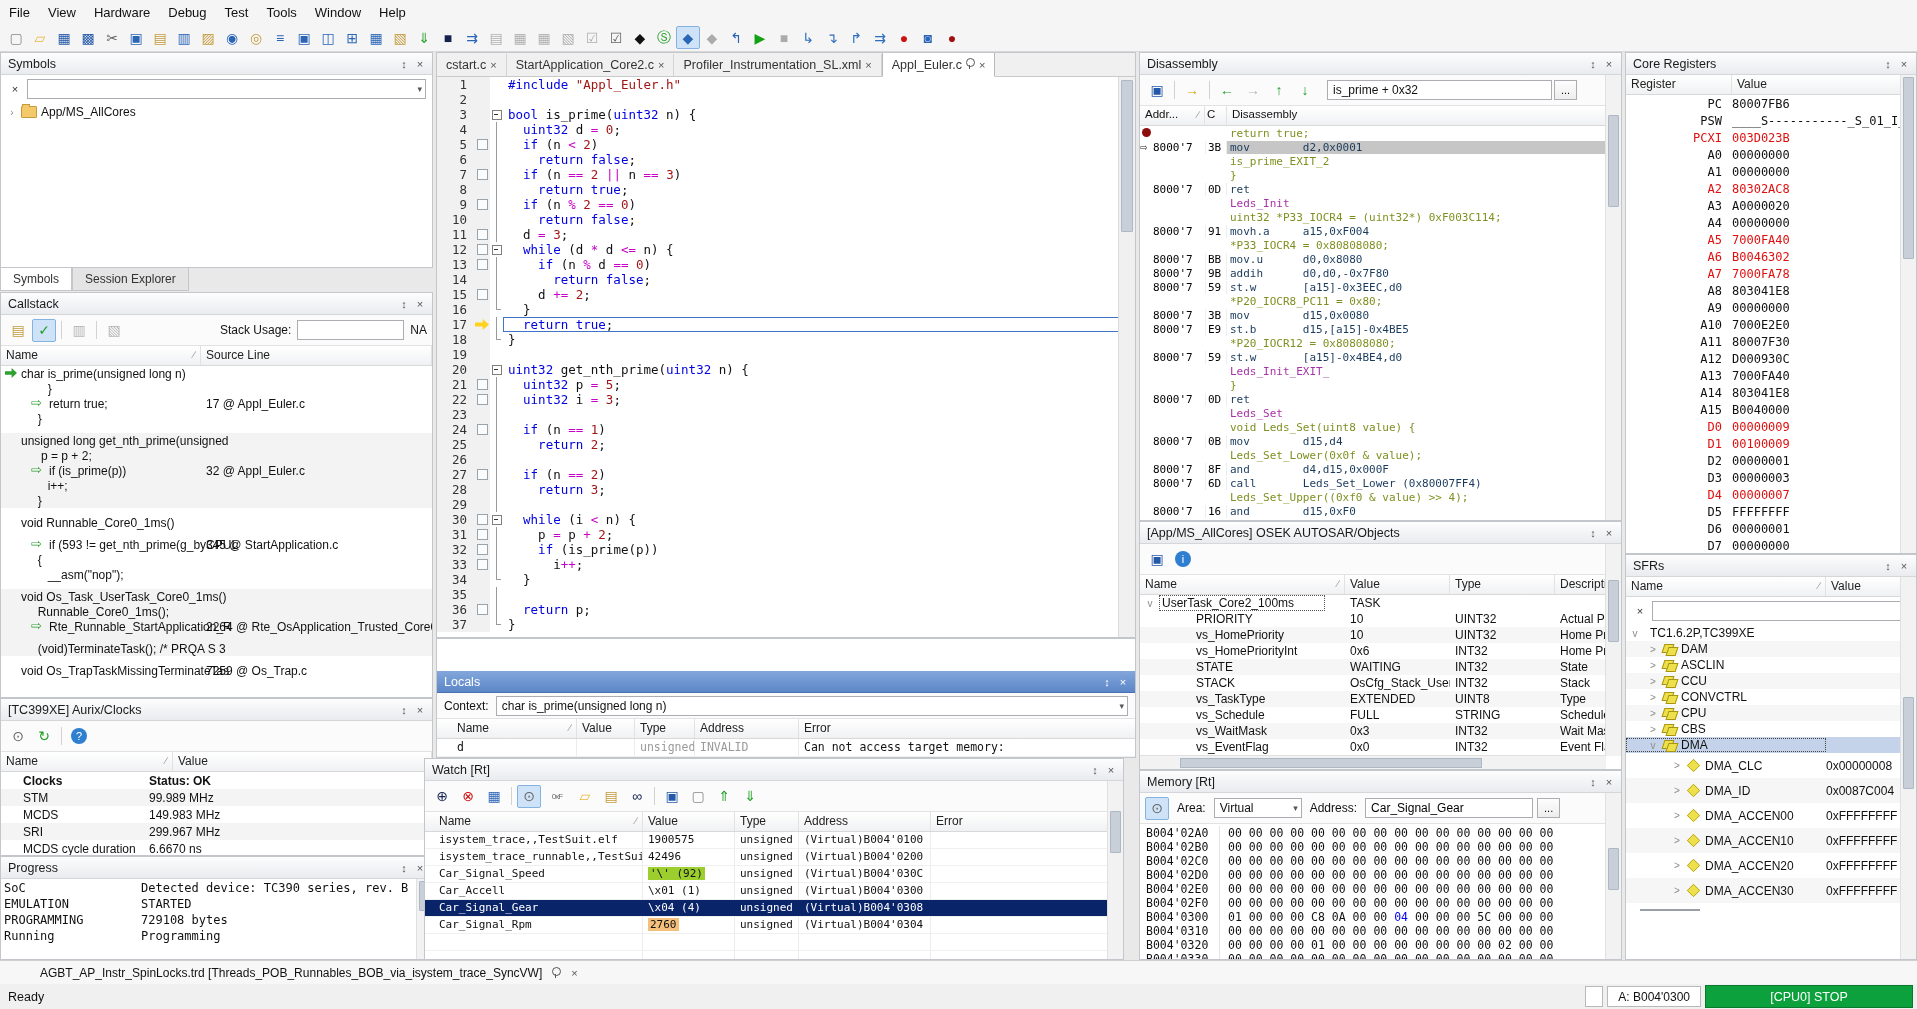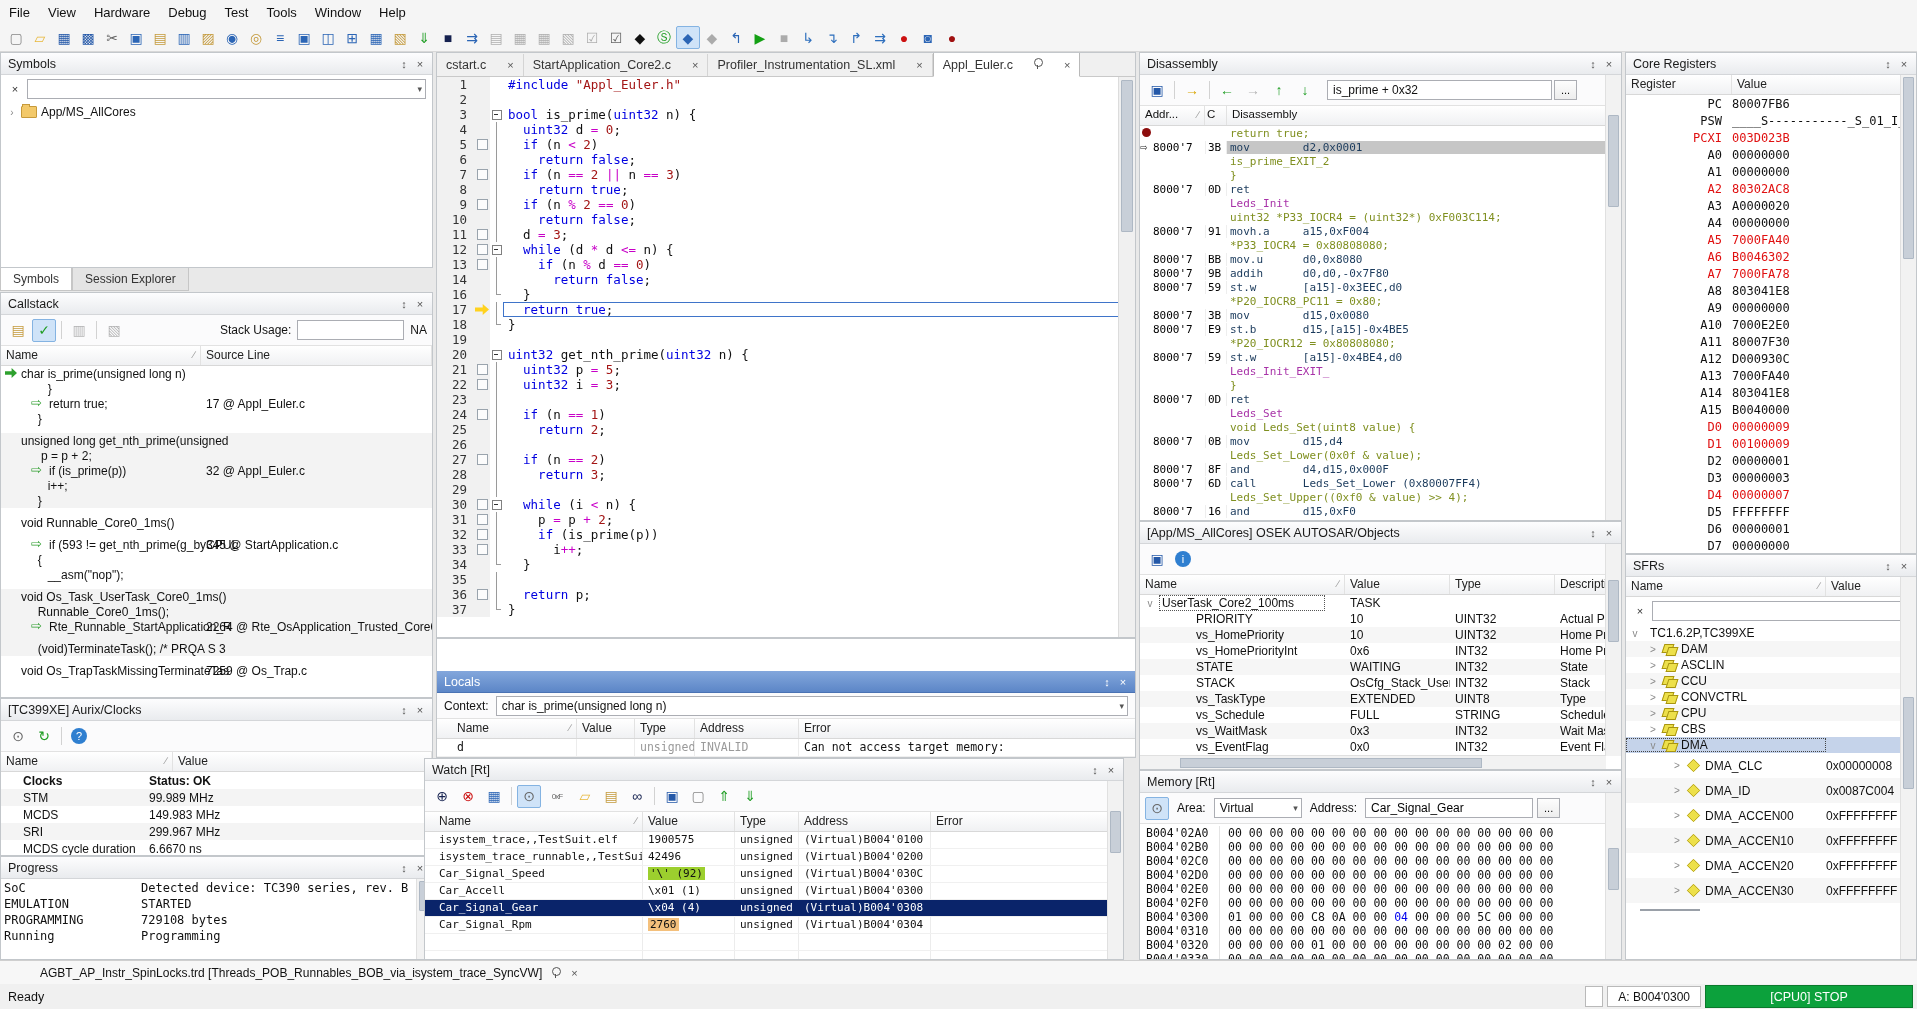--- a/index.html
+++ b/index.html
@@ -76,21 +76,21 @@
 
   
   #p-progress{left:0;top:856px;width:433px;height:104px;}
   .pg-row{display:flex;height:16px;font-family:"DejaVu Sans Mono",monospace;font-size:12px;white-space:pre;}
   .pg-n{width:140px;padding-left:3px;box-sizing:border-box;}
   .pg-v{flex:1;overflow:hidden;white-space:nowrap;}
 
   
   #p-editor{left:436px;top:52px;width:700px;height:586px;background:#f1f1f1;}
   .etabs{height:23px;display:flex;background:#f0f0f0;border-bottom:1px solid #c9c9c9;align-items:flex-end;}
-  .etab{display:flex;align-items:center;gap:21px;padding:0 9px;font-size:12.5px;color:#333;height:22px;border-right:1px solid #d4d4d4;cursor:pointer;}
+  .etab{display:flex;align-items:center;gap:4px;padding:0 9px;font-size:12.5px;color:#333;height:22px;border-right:1px solid #d4d4d4;cursor:pointer;}
   .etab.act{background:#fff;border:1px solid #b9b9b9;border-bottom:1px solid #fff;height:23px;margin-bottom:-1px;}
   .tclose{font-size:11px;color:#555;}
   .pin{display:inline-block;width:7px;height:7px;border:1px solid #555;border-radius:50%;position:relative;top:-2px;}
   .pin::after{content:"";position:absolute;left:2px;top:6px;width:1px;height:4px;background:#555;}
   .ecode{position:absolute;top:24px;left:0;right:16px;bottom:0;background:#fff;overflow:hidden;font-family:"DejaVu Sans Mono",monospace;font-size:12.5px;line-height:15px;}
   .ln{display:flex;height:15px;position:relative;}
   .num{width:30px;text-align:right;padding-right:7px;color:#333;background:#f1f1f1;flex:none;}
   .ind{width:16px;flex:none;background:#f1f1f1;position:relative;}
   .ind .bx{position:absolute;left:3px;top:2px;width:9px;height:9px;border:1px solid #9aa4ad;background:#fcfcfc;}
   .arrow-cur{position:absolute;left:1px;top:2px;width:14px;height:11px;background:#ffd21e;clip-path:polygon(0 32%,55% 32%,55% 0,100% 50%,55% 100%,55% 68%,0 68%);filter:drop-shadow(0 0 1px #7a6a00);}
@@ -738,20 +738,28 @@
           <span class="codecell">    <span class="tk-kw">if</span> (n <span class="tk-op">%</span> d <span class="tk-op">==</span> <span class="tk-num">0</span>)</span>
         </div>
 
         <div class="ln">
           <span class="num">14</span>
           <span class="ind"></span>
           <span class="fold f-line"></span>
           <span class="codecell">      <span class="tk-kw">return</span> <span class="tk-kw">false</span>;</span>
         </div>
 
+        <div class="ln">
+          <span class="num">15</span>
+          <span class="ind">
+            <span class="bx show" style=""></span>
+          </span>
+          <span class="fold f-line"></span>
+          <span class="codecell">    d <span class="tk-op">+=</span> <span class="tk-num">2</span>;</span>
+        </div>
 
         <div class="ln">
           <span class="num">16</span>
           <span class="ind"></span>
           <span class="fold f-end"></span>
           <span class="codecell">  }</span>
         </div>
 
         <div class="ln cur">
           <span class="num">17</span>

